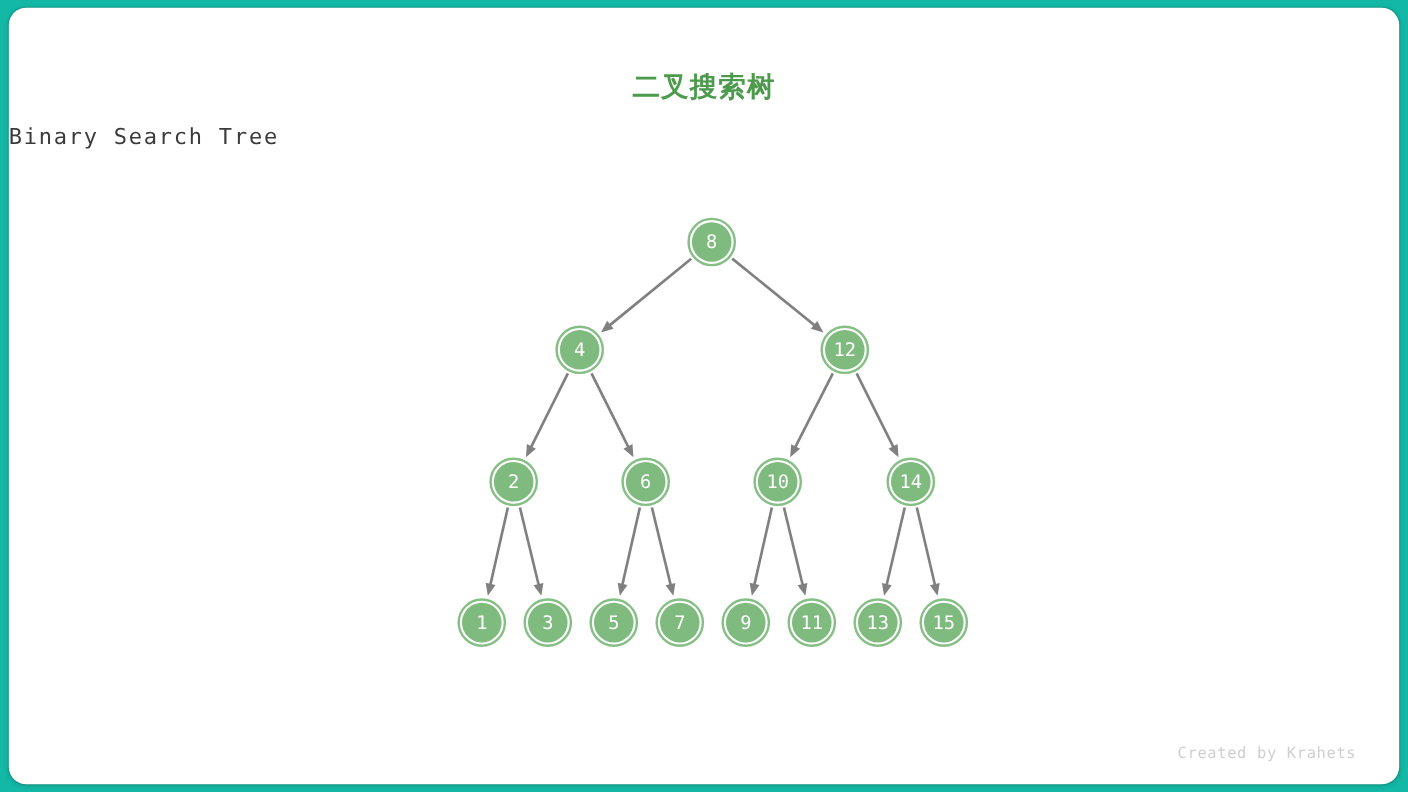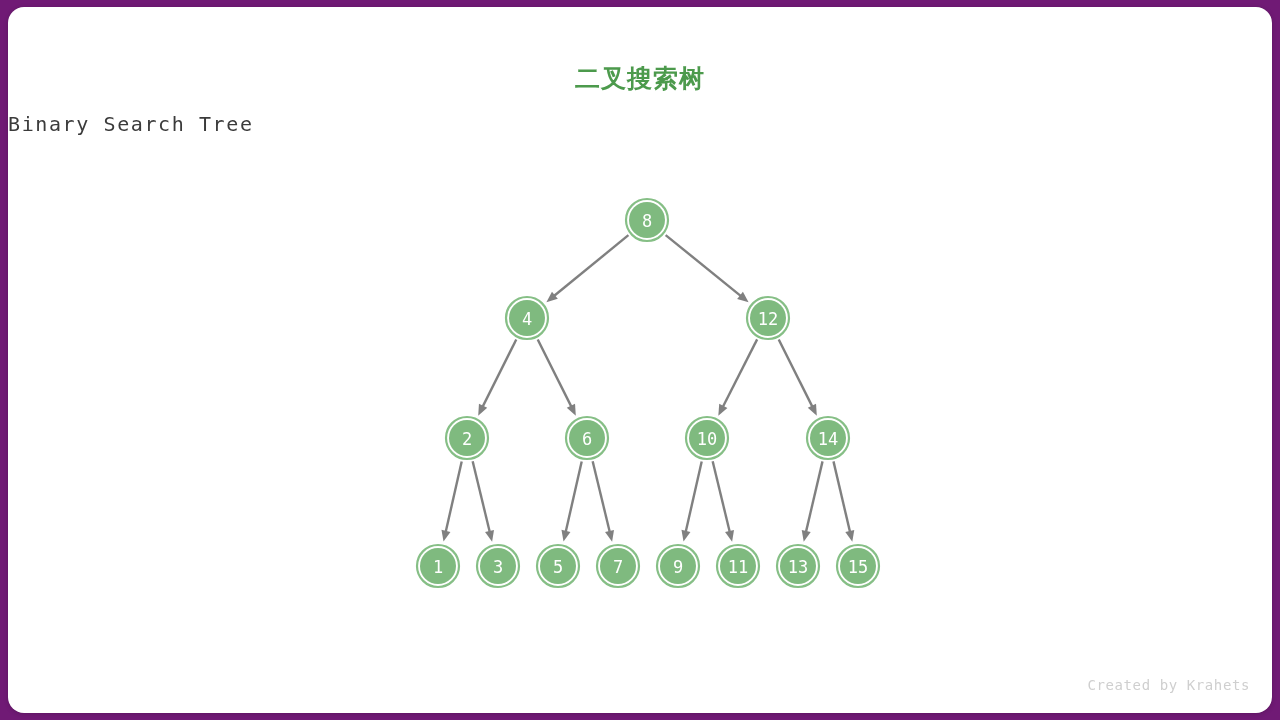--- a/index.html
+++ b/index.html
@@ -8,21 +8,21 @@
     width: 1280px;
     height: 720px;
     background: #ffffff;
     font-family: "Liberation Sans", sans-serif;
     overflow: hidden;
   }
   #page {
     position: relative;
     width: 1280px;
     height: 720px;
-    background: #701a75;
+    background: #14b8a6;
   }
   #card {
     position: absolute;
     left: 8px;
     top: 7px;
     width: 1264px;
     height: 706px;
     background: #ffffff;
     border-radius: 16px;
     box-shadow: 0 1px 5px rgba(0,0,0,0.16), 0 0 1px rgba(0,0,0,0.10);
@@ -46,21 +46,21 @@
     top: 105px;
     width: 1264px;
     text-align: left;
     font-family: "DejaVu Sans Mono", monospace;
     font-size: 20px;
     color: #3b3b3b;
     letter-spacing: 1.6px;
   }
   #watermark {
     position: absolute;
-    right: 22px;
+    right: 39px;
     bottom: 20px;
     font-family: "DejaVu Sans Mono", monospace;
     font-size: 14px;
     color: #cfcfcf;
     letter-spacing: 0.6px;
   }
   #tree-svg {
     position: absolute;
     left: 0;
     top: 0;

